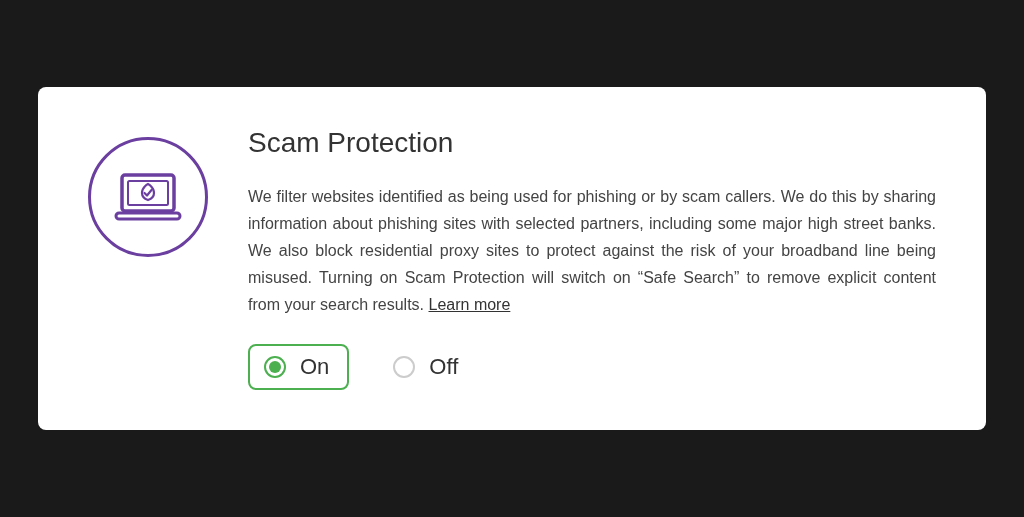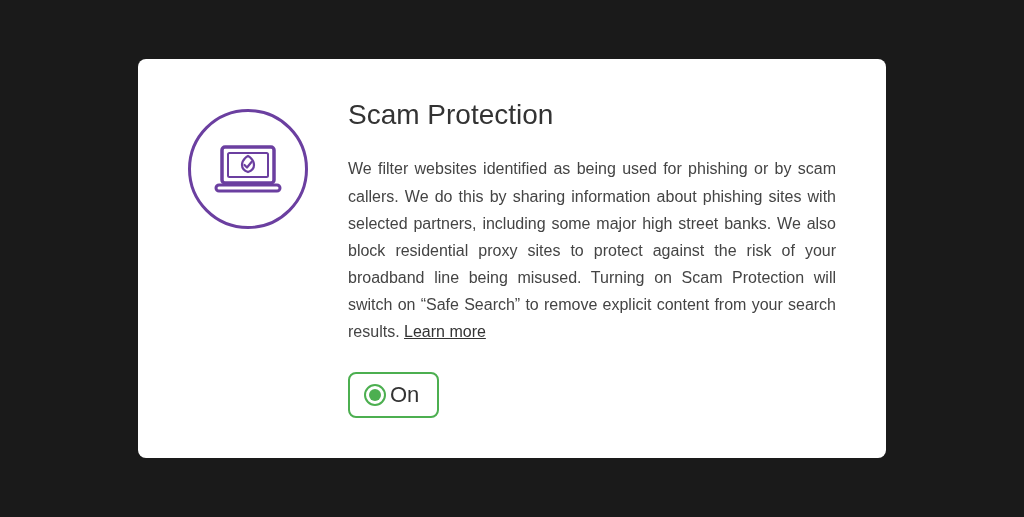--- a/index.html
+++ b/index.html
@@ -19,21 +19,21 @@
     }
 
     .card {
       background: #ffffff;
       border-radius: 8px;
       padding: 40px 50px;
       display: flex;
       flex-direction: row;
       align-items: flex-start;
       gap: 40px;
-      width: 748px;
+      width: 948px;
       min-height: 340px;
     }
 
     .icon-container {
       flex-shrink: 0;
       width: 120px;
       height: 120px;
       border-radius: 50%;
       border: 3px solid #6b3fa0;
       display: flex;
@@ -79,21 +79,21 @@
       display: flex;
       flex-direction: row;
       align-items: center;
       gap: 30px;
       margin-top: 6px;
     }
 
     .toggle-option {
       display: flex;
       align-items: center;
-      gap: 4px;
+      gap: 14px;
       cursor: pointer;
     }
 
     .toggle-option.selected {
       border: 2px solid #4caf50;
       border-radius: 8px;
       padding: 8px 18px 8px 14px;
     }
 
     .toggle-option.unselected {
@@ -156,16 +156,21 @@
       <span> </span>
       <a class="learn-more">Learn more</a>
     </p>
     <div class="toggle-row">
       <div class="toggle-option selected">
         <div class="radio-outer active">
           <div class="radio-inner"></div>
         </div>
         <span class="toggle-label">On</span>
       </div>
+      <div class="toggle-option unselected">
+        <div class="radio-outer">
+        </div>
+        <span class="toggle-label">Off</span>
+      </div>
     </div>
   </div>
 
 </div>
 
 </body></html>

